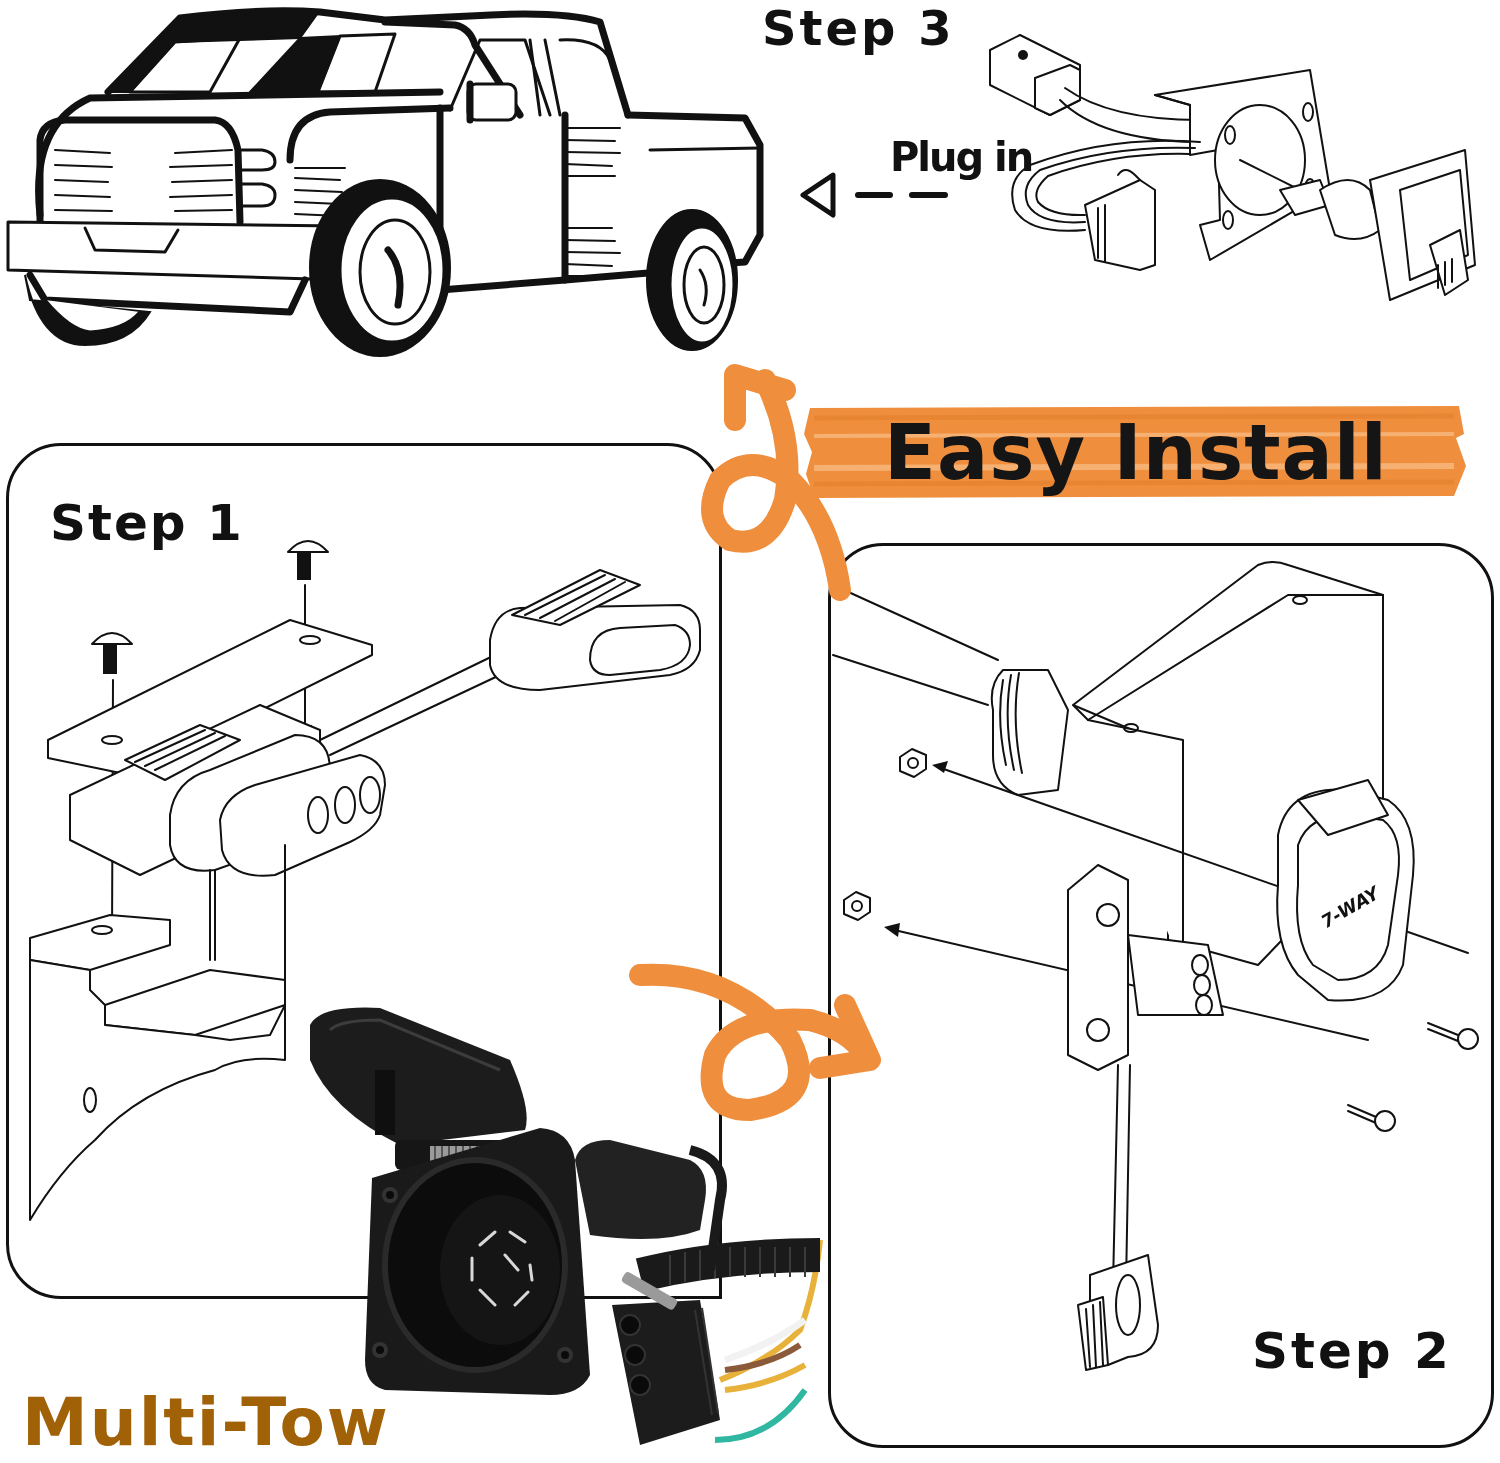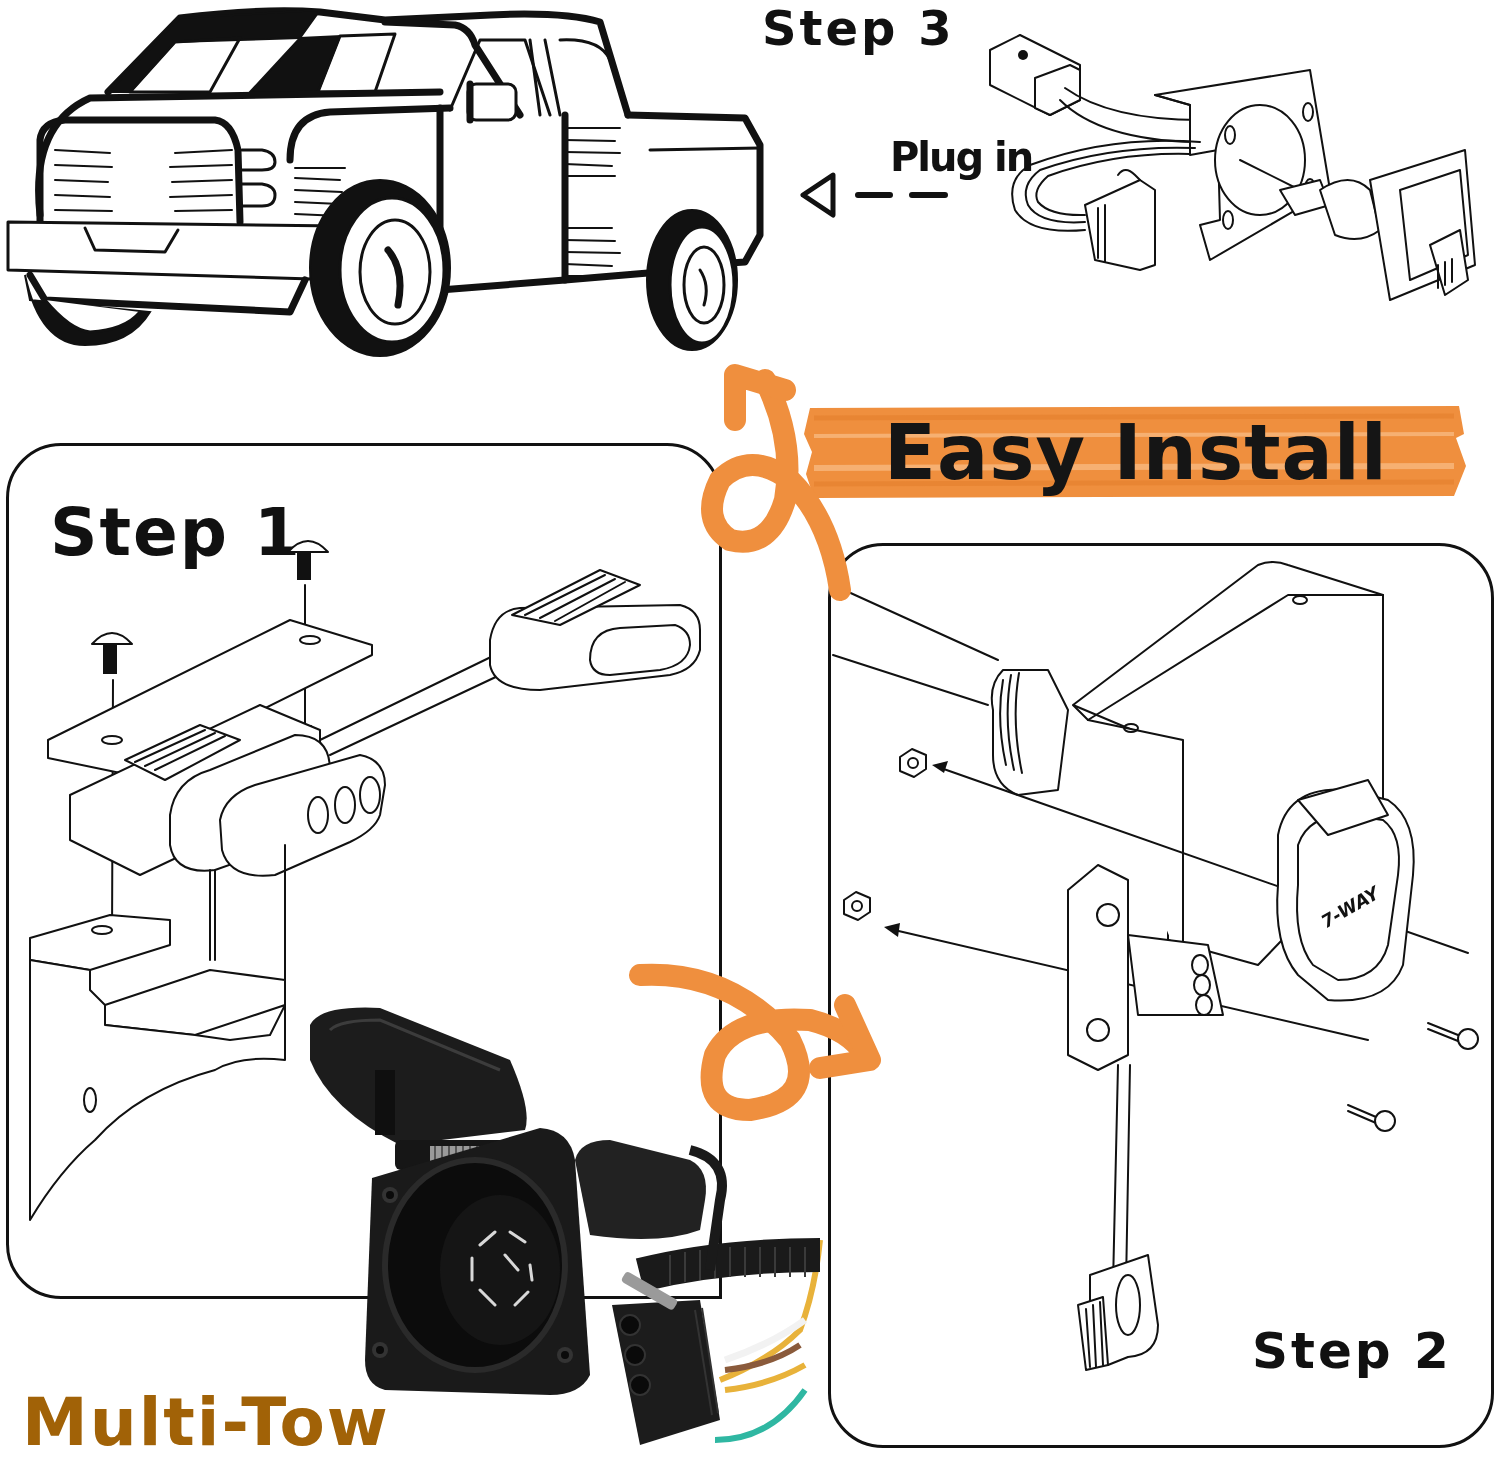--- a/index.html
+++ b/index.html
@@ -130,21 +130,21 @@
     <path d="M6 4 L655 2 L660 30 L652 34 L662 62 L650 92 L10 94 L2 70 L8 48 L0 30 Z" fill="#ef8f3e"></path>
     <path d="M10 32 L650 30" stroke="#f6b072" stroke-width="4"></path>
     <path d="M10 64 L650 62" stroke="#f6b072" stroke-width="6"></path>
     <path d="M10 14 L650 12" stroke="#e47f2c" stroke-width="5" opacity="0.6"></path>
     <path d="M10 80 L650 78" stroke="#e47f2c" stroke-width="5" opacity="0.6"></path>
   </svg>
   <div class="title-text">Easy Install</div>
 </div>
 
 <div class="panel" style="left:6px;top:443px;width:716px;height:856px;border-radius:55px 55px 0 55px;border-right:3px solid #111;border-bottom:3px solid #111;"></div>
-<div class="step-label abs" style="left:50px;top:494px;font-size:66px;letter-spacing:2px;">Step 1</div>
+<div class="step-label abs" style="left:50px;top:494px;font-size:50px;letter-spacing:2px;">Step 1</div>
 
 <svg class="abs" style="left:0;top:530px" width="720" height="770" viewBox="0 0 720 770">
 
   <g>
     <path class="fillw2" d="M288 22 Q308 0 328 22 Z"></path>
     <rect x="297" y="22" width="14" height="28" fill="#111"></rect>
   </g>
   <path class="lnt" d="M305 55 L305 200"></path>
   <path d="M298 195 L305 212 L312 195 Z" fill="#111"></path>
 

